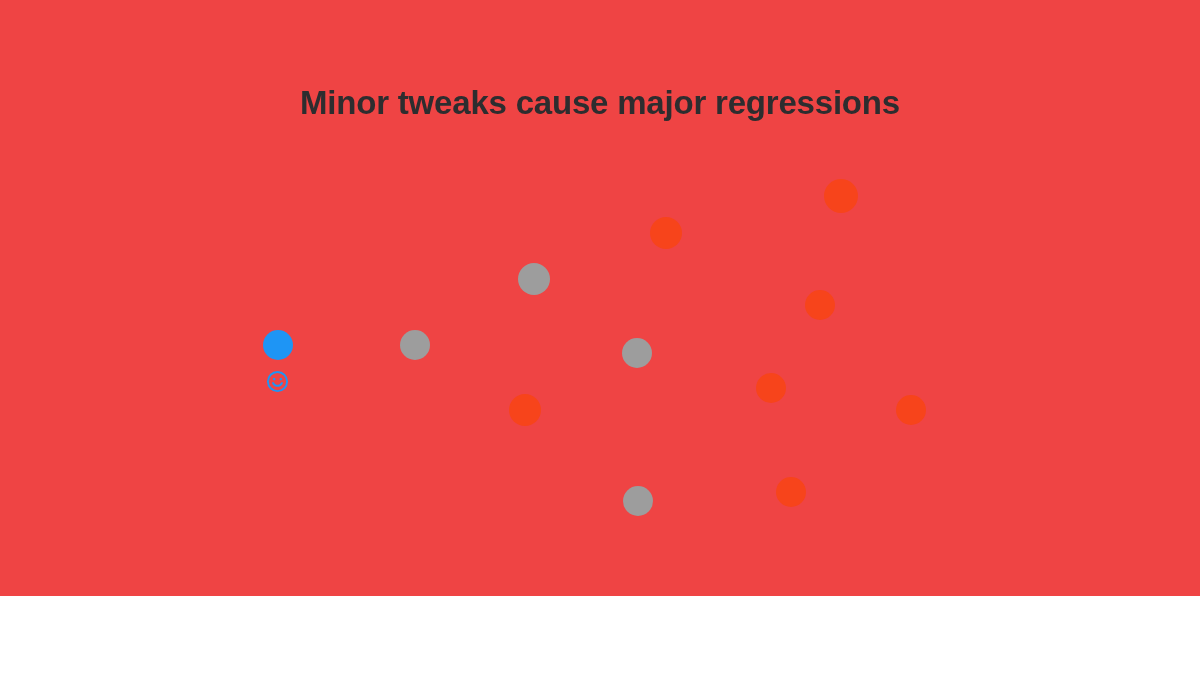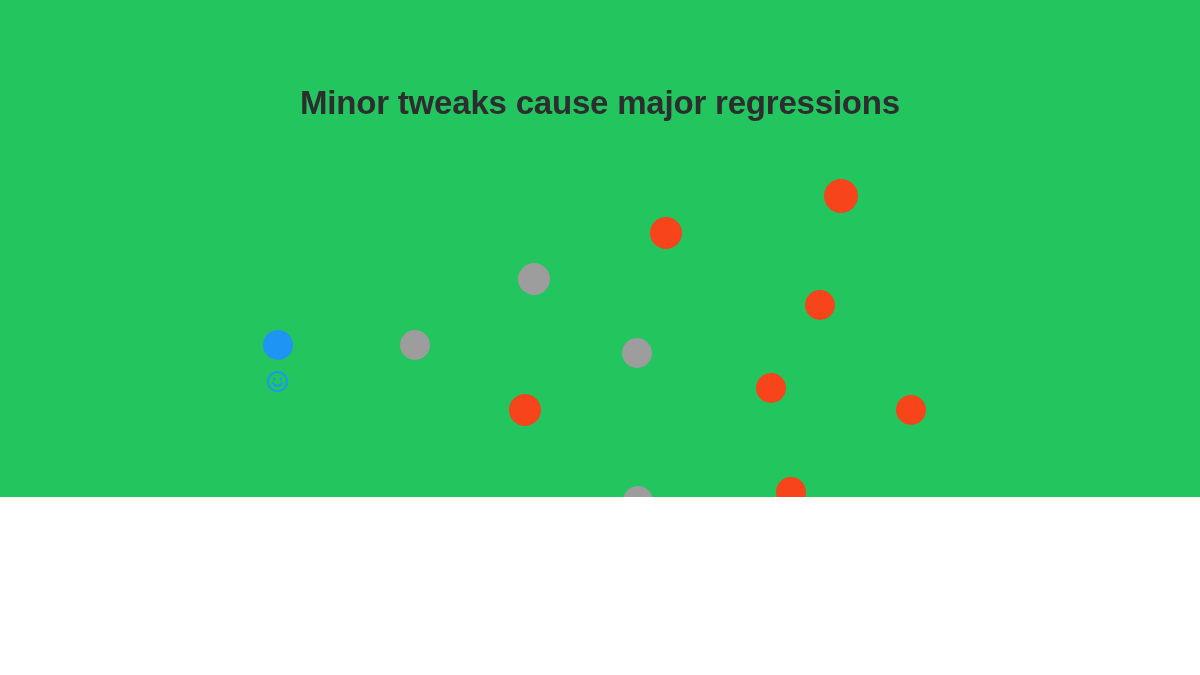--- a/index.html
+++ b/index.html
@@ -8,22 +8,22 @@
     padding: 0;
     background: #ffffff;
   }
   body {
     font-family: "Liberation Sans", sans-serif;
     -webkit-font-smoothing: antialiased;
   }
   #slide {
     position: relative;
     width: 1200px;
-    height: 497px;
-    background: #22c55e;
+    height: 596px;
+    background: #ef4444;
     overflow: hidden;
   }
   #title {
     position: absolute;
     left: 0;
     top: 82px;
     width: 1200px;
     text-align: center;
     font-family: "Liberation Sans", sans-serif;
     font-size: 33px;

